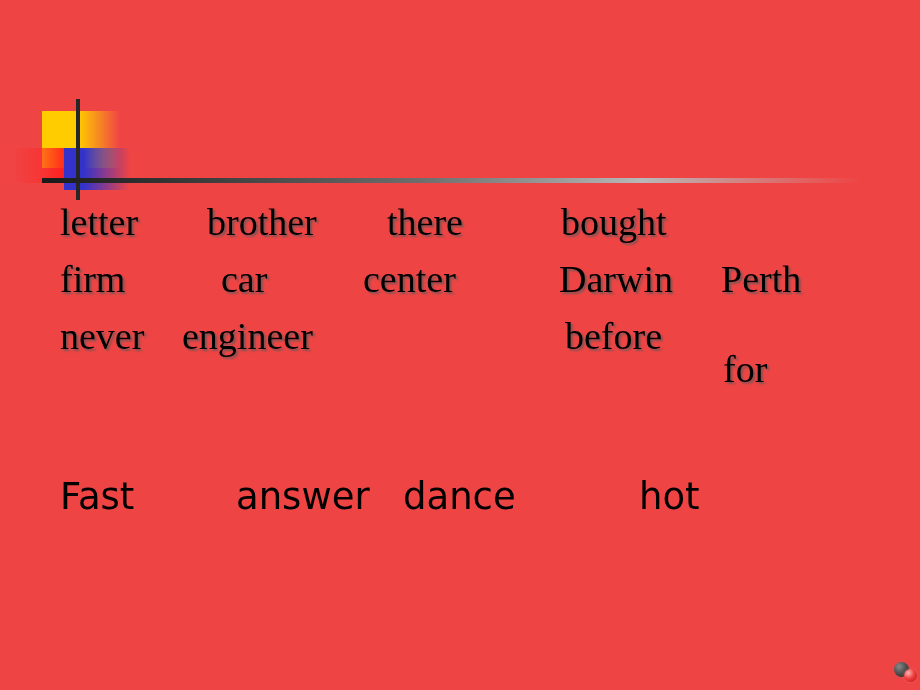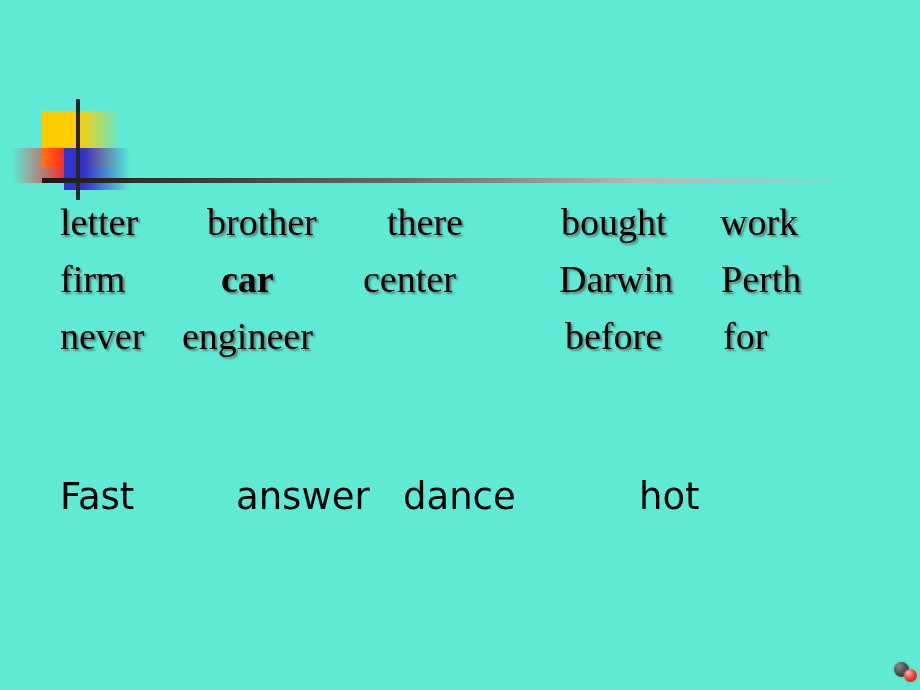--- a/index.html
+++ b/index.html
@@ -15,21 +15,21 @@
     overflow: hidden;
     position: relative;
   }
 
   #slide {
     position: absolute;
     left: 0;
     top: 0;
     width: 920px;
     height: 690px;
-    background: #5eead4;
+    background: #ef4444;
     overflow: hidden;
   }
 
   
   #ornament {
     position: absolute;
     left: 0;
     top: 90px;
     width: 920px;
     height: 110px;
@@ -178,36 +178,35 @@
     <div id="rule-horizontal"></div>
   </div>
 
   <div id="serif-rows">
 
     <div class="word-row">
       <span class="word" style="left: 60px;">letter</span>
       <span class="word" style="left: 207px;">brother</span>
       <span class="word" style="left: 561px;">bought</span>
       <span class="word" style="left: 387px;">there</span>
-      <span class="word" style="left: 720px;">work</span>
     </div>
 
     <div class="word-row">
       <span class="word" style="left: 60px;">firm</span>
-      <span class="word" style="left: 221px; font-weight: bold;">car</span>
+      <span class="word" style="left: 221px;">car</span>
       <span class="word" style="left: 363px;">center</span>
       <span class="word" style="left: 559px;">Darwin</span>
       <span class="word" style="left: 721px;">Perth</span>
     </div>
 
     <div class="word-row">
       <span class="word" style="left: 60px;">never</span>
       <span class="word" style="left: 182px;">engineer</span>
       <span class="word" style="left: 565px;">before</span>
-      <span class="word" style="left: 723px;">for</span>
+      <span class="word" style="left: 723px; margin-top: 33px;">for</span>
     </div>
 
   </div>
 
   <div id="sans-row">
     <span class="word" style="left: 60px;">Fast</span>
     <span class="word" style="left: 236px;">answer</span>
     <span class="word" style="left: 403px;">dance</span>
     <span class="word" style="left: 639px;">hot</span>
   </div>

